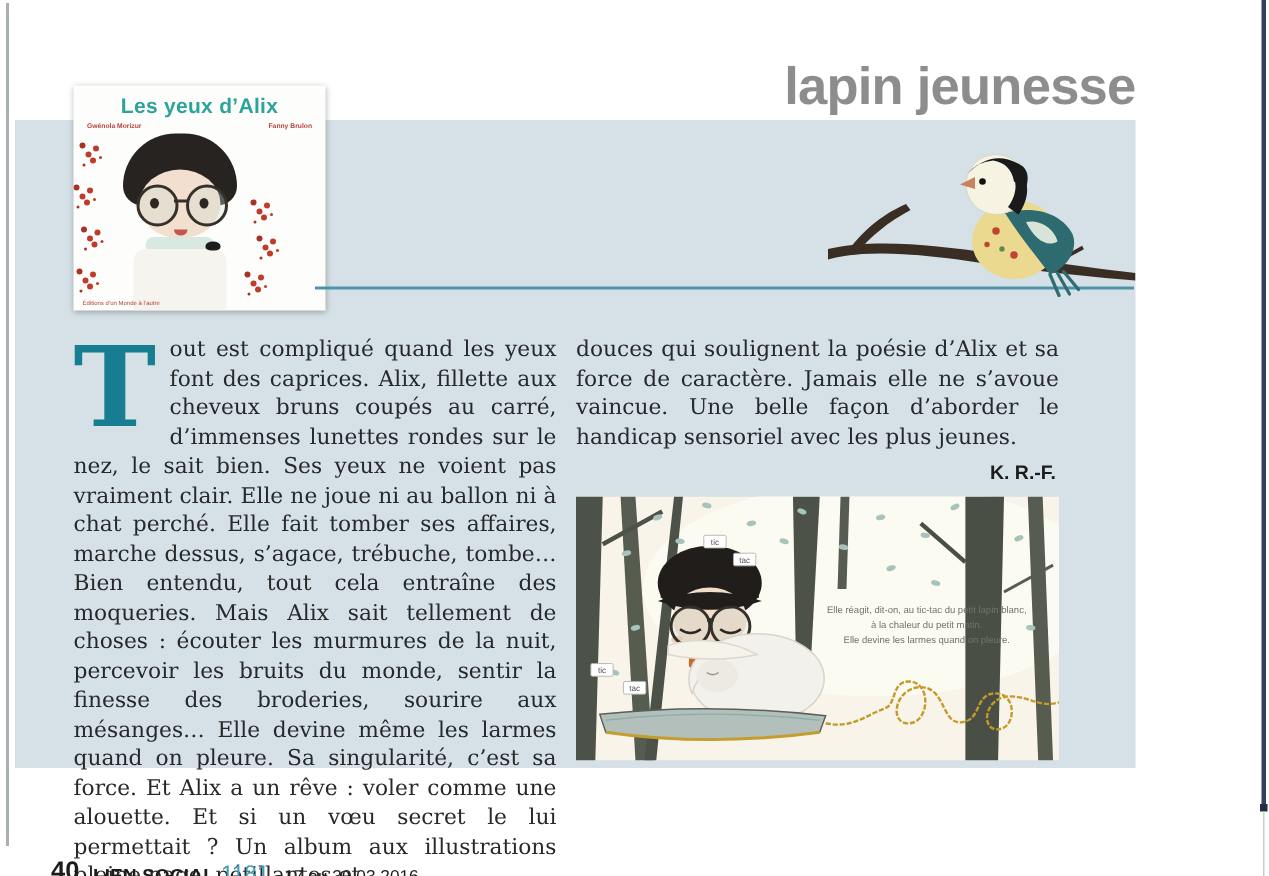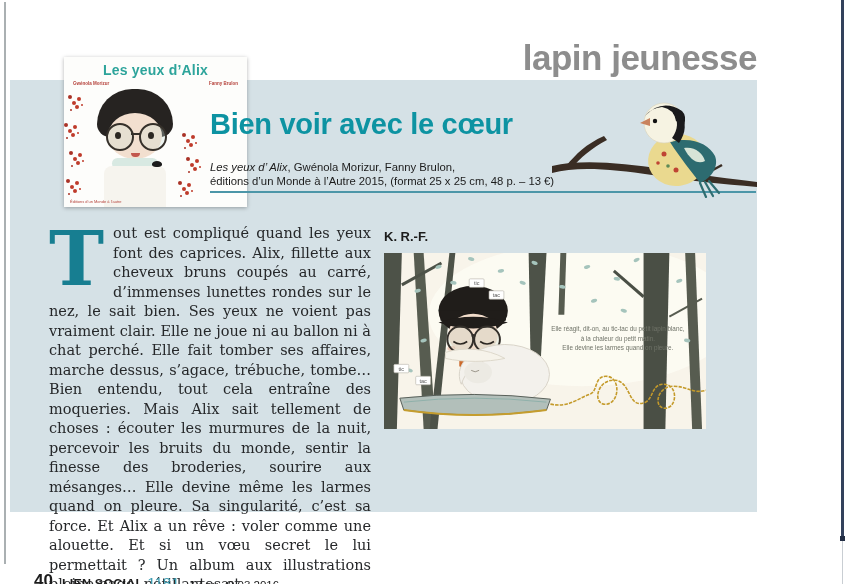--- a/index.html
+++ b/index.html
@@ -9,22 +9,22 @@
   .left-rule{position:absolute;left:4px;top:2px;width:2px;height:562px;background:#aab0b2;}
   .right-border{position:absolute;left:841px;top:0;width:3px;height:540px;background:#33415c;}
   .right-border-tip{position:absolute;left:840px;top:536px;width:5px;height:5px;background:#232e44;}
   .right-border-faint{position:absolute;left:842px;top:541px;width:1px;height:43px;background:#c9ced3;}
   
   .section-label{position:absolute;right:89px;top:38px;font-size:35px;font-weight:700;
         color:#8d8d8d;letter-spacing:-0.5px;}
   
   .panel{position:absolute;left:10px;top:80px;width:747px;height:432px;background:#d5e1e6;}
   
-  .cover{position:absolute;left:64px;top:57px;width:142px;height:150px;background:#fdfdfb;
-        box-shadow:0 1px 4px rgba(0,0,0,.3);overflow:hidden;padding-left:41px;}
+  .cover{position:absolute;left:49px;top:57px;width:168px;height:150px;background:#fdfdfb;
+        box-shadow:0 1px 4px rgba(0,0,0,.3);overflow:hidden;}
   .cover-title{position:absolute;left:0;top:5px;width:100%;text-align:center;font-size:14px;
         font-weight:600;color:#2da49b;letter-spacing:.2px;}
   .cover-authors{position:absolute;left:0;top:24px;width:100%;display:flex;justify-content:space-between;
         box-sizing:border-box;padding:0 9px;font-size:4.5px;font-weight:700;color:#b5413a;}
   .cover-publisher{position:absolute;left:6px;bottom:3px;font-size:4px;color:#b5413a;}
   .hair{position:absolute;left:33px;top:32px;width:76px;height:48px;background:#262321;
         border-radius:38px 38px 14px 14px;}
   .face{position:absolute;left:44px;top:56px;width:54px;height:46px;background:#f2dfcf;border-radius:50%;}
   .glass{position:absolute;width:24px;height:24px;border:2px solid #35302a;border-radius:50%;
         background:rgba(205,225,215,.32);}
@@ -49,21 +49,21 @@
   .ref-block em{font-style:italic;}
   .teal-rule{position:absolute;left:210px;top:191px;width:546px;height:2px;background:#4c96a8;}
   .bird-svg{position:absolute;left:552px;top:96px;}
   
   .columns{position:absolute;left:49px;top:224px;width:657px;display:flex;}
   .colA{width:322px;margin-right:13px;} .colB{width:322px;}
   .body-text{margin:0;font-family:"DejaVu Serif","Liberation Serif",serif;font-size:14.5px;
         line-height:19.5px;color:#26282a;text-align:justify;}
   .dropcap{float:left;font-family:"DejaVu Serif",serif;font-weight:700;font-size:74px;
         line-height:60px;color:#177e91;margin:5px 9px 0 0;}
-  .signature{margin-top:5px;font-weight:700;font-size:13px;color:#1c1c1c;padding-right:2px;}
+  .signature{margin-top:5px;text-align:right;font-weight:700;font-size:13px;color:#1c1c1c;padding-right:2px;}
   .illu{display:block;margin-top:9px;}
   
   .footer{position:absolute;left:34px;top:541px;display:flex;align-items:flex-end;color:#1c1c1c;}
   .footer .pnum{font-size:17px;font-weight:700;margin-right:9px;}
   .footer .mag{font-size:12.5px;font-weight:700;letter-spacing:.2px;margin-right:4px;}
   .footer .issue{font-size:15px;color:#3f9db2;margin-right:3px;}
   .footer .date{font-size:11.5px;margin-top:38px;}
   svg text{font-family:"Liberation Sans",sans-serif;}
 </style>
 </head>
@@ -96,25 +96,20 @@
     <div class="body-shirt"></div>
     <div class="cover-bird"></div>
     <div class="cover-title">Les yeux d’Alix</div>
     <div class="cover-authors">
       <span>Gwénola Morizur</span>
       <span>Fanny Brulon</span>
     </div>
     <div class="cover-publisher">Éditions d’un Monde à l’autre</div>
   </div>
 
-  <h1 class="article-title" style="margin:0;">Bien voir avec le cœur</h1>
-  <div class="ref-block">
-    <em>Les yeux d’ Alix</em><span>, Gwénola Morizur, Fanny Brulon,</span><br>
-    <span>éditions d’un Monde à l’Autre 2015, (format 25 x 25 cm, 48 p. – 13 €)</span>
-  </div>
   <div class="teal-rule"></div>
 
   <svg class="bird-svg" width="205" height="102" viewBox="0 0 205 102">
     <path d="M0,70 C30,63 70,67 110,73 C150,79 180,83 205,86 L205,91 C170,88 140,85 100,79 C60,73 25,70 0,77 Z" fill="#3a2d24"></path>
     <path d="M14,70 C24,58 34,48 52,40 L55,44 C40,52 28,62 20,72 Z" fill="#3a2d24"></path>
     <path d="M150,80 L170,69" stroke="#3a2d24" stroke-width="2.5"></path>
     <g stroke="#2f6d71" stroke-width="2.2" stroke-linecap="round">
       <path d="M148,87 L154,101"></path>
         <path d="M153,86 L161,100"></path>
         <path d="M157,85 L167,97"></path>
@@ -136,20 +131,21 @@
     <path d="M128,16 C135,26 134,37 127,47 L120,42 C126,34 127,24 121,17 Z" fill="#1a1a1c"></path>
     <circle cx="103" cy="25" r="2.2" fill="#111"></circle>
     <polygon points="88,27 98,22 98,30" fill="#c9825d"></polygon>
   </svg>
 
   <div class="columns">
     <div class="colA">
       <p class="body-text"><span class="dropcap">T</span><span>out est compliqué quand les yeux font des caprices. Alix, fillette aux cheveux bruns coupés au carré, d’immenses lunettes rondes sur le nez, le sait bien. Ses yeux ne voient pas vraiment clair. Elle ne joue ni au ballon ni à chat perché. Elle fait tomber ses affaires, marche dessus, s’agace, trébuche, tombe… Bien entendu, tout cela entraîne des moqueries. Mais Alix sait tellement de choses : écouter les murmures de la nuit, percevoir les bruits du monde, sentir la finesse des broderies, sourire aux mésanges… Elle devine même les larmes quand on pleure. Sa singularité, c’est sa force. Et Alix a un rêve : voler comme une alouette. Et si un vœu secret le lui permettait ? Un album aux illustrations pleine page, pétillantes et</span></p>
     </div>
     <div class="colB">
+      <p class="body-text">douces qui soulignent la poésie d’Alix et sa force de caractère. Jamais elle ne s’avoue vaincue. Une belle façon d’aborder le handicap sensoriel avec les plus jeunes.</p>
       <div class="signature">K. R.-F.</div>
 
       <svg class="illu" width="322" height="176" viewBox="0 0 325 177" preserveAspectRatio="none">
         <rect x="0" y="0" width="325" height="177" fill="#f8f4ea"></rect>
         <ellipse cx="200" cy="62" rx="155" ry="72" fill="#fdfbf3" opacity="0.85"></ellipse>
         <g>
           <polygon points="0,0 18,0 13,177 0,177" fill="#4d5248"></polygon>
           <polygon points="30,0 40,0 52,177 40,177" fill="#575c50"></polygon>
           <polygon points="66,0 72,0 54,177 46,177" fill="#4d5248"></polygon>
           <polygon points="146,0 164,0 158,112 148,112" fill="#4d5248"></polygon>

